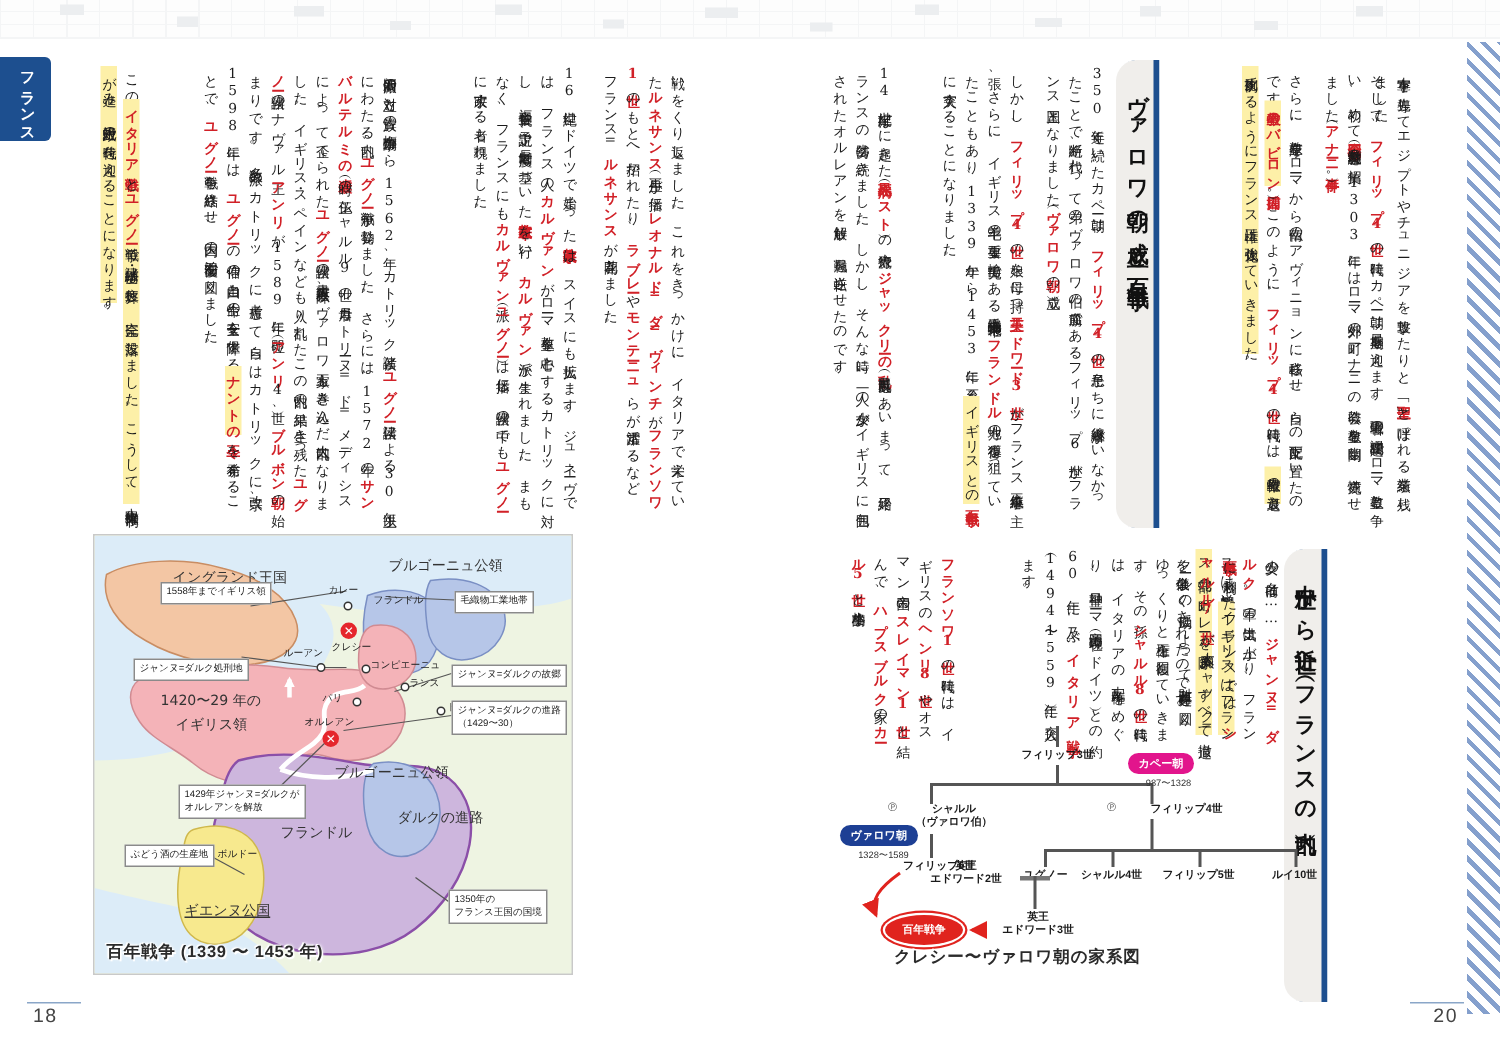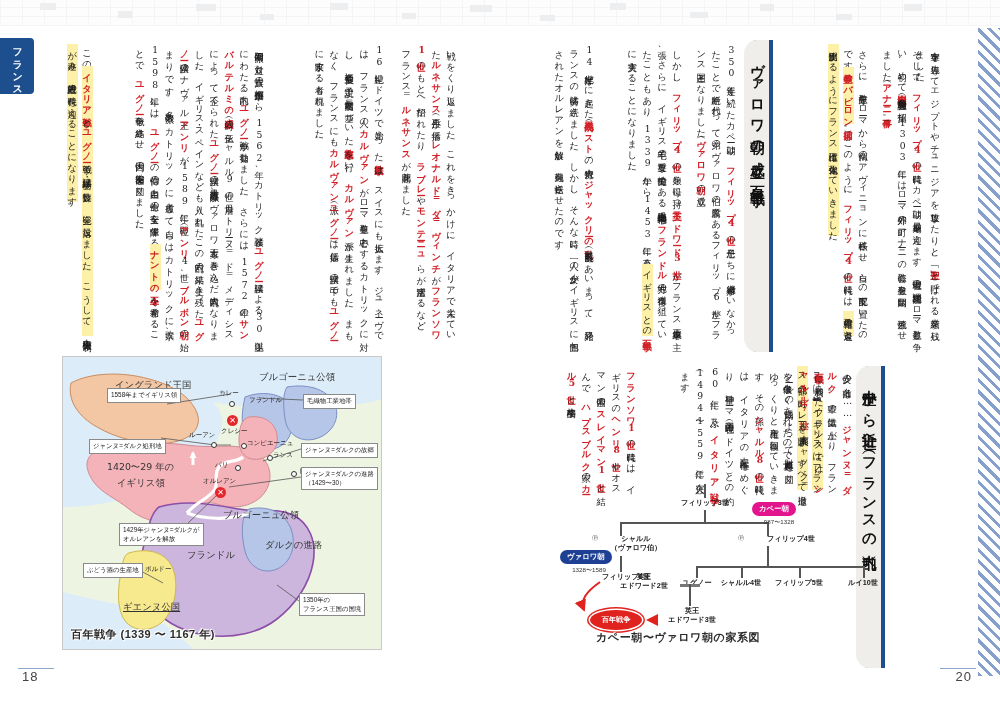--- a/index.html
+++ b/index.html
@@ -256,21 +256,21 @@
     <div class="callout" style="left:240px;top:37px;">毛織物工業地帯</div>
     <div class="callout" style="left:238px;top:86px;">ジャンヌ=ダルクの故郷</div>
     <div class="callout" style="left:238px;top:110px;white-space:pre-line;">ジャンヌ=ダルクの進路
 （1429〜30）</div>
     <div class="callout" style="left:56px;top:166px;white-space:pre-line;">1429年ジャンヌ=ダルクが
 オルレアンを解放</div>
     <div class="callout" style="left:20px;top:206px;">ぶどう酒の生産地</div>
     <div class="callout" style="left:236px;top:236px;white-space:pre-line;">1350年の
 フランス王国の国境</div>
 
-    <div class="maptitle">百年戦争 (1339 〜 1167 年)</div>
+    <div class="maptitle">百年戦争 (1339 〜 1453 年)</div>
   </div>
 
   <div class="tree">
 
     <div class="ln" style="left:148px;top:0px;width:1.5px;height:14px;"></div>
     <div class="tn" style="left:108px;top:14px;width:82px;">フィリップ3世</div>
     <div class="ln" style="left:148px;top:26px;width:1.5px;height:12px;"></div>
     <div class="ln" style="left:64px;top:38px;width:148px;height:1.5px;"></div>
     <div class="ln" style="left:64px;top:38px;width:1.5px;height:14px;"></div>
     <div class="ln" style="left:211px;top:38px;width:1.5px;height:14px;"></div>
@@ -314,20 +314,20 @@
       <defs>
         <marker id="ah" markerWidth="7" markerHeight="7" refX="5" refY="3" orient="auto">
           <path d="M0,0 L6,3 L0,6 z" fill="#e0231e"></path>
         </marker>
       </defs>
       <path d="M44,98 C30,108 24,116 28,126" fill="none" stroke="#e0231e" stroke-width="2" marker-end="url(#ah)"></path>
       <path d="M98,136 L92,136" fill="none" stroke="#e0231e" stroke-width="2" marker-end="url(#ah)"></path>
     </svg>
   </div>
 
-  <div class="treecap">カペー朝〜ヴァロワ朝の家系図</div>
+  <div class="treecap">クレシー〜ヴァロワ朝の家系図</div>
 
   <div class="pn-rule l"></div>
   <div class="pageno l">18</div>
   <div class="pn-rule r"></div>
   <div class="pageno r">20</div>
 
 </div>
 
 </body></html>

